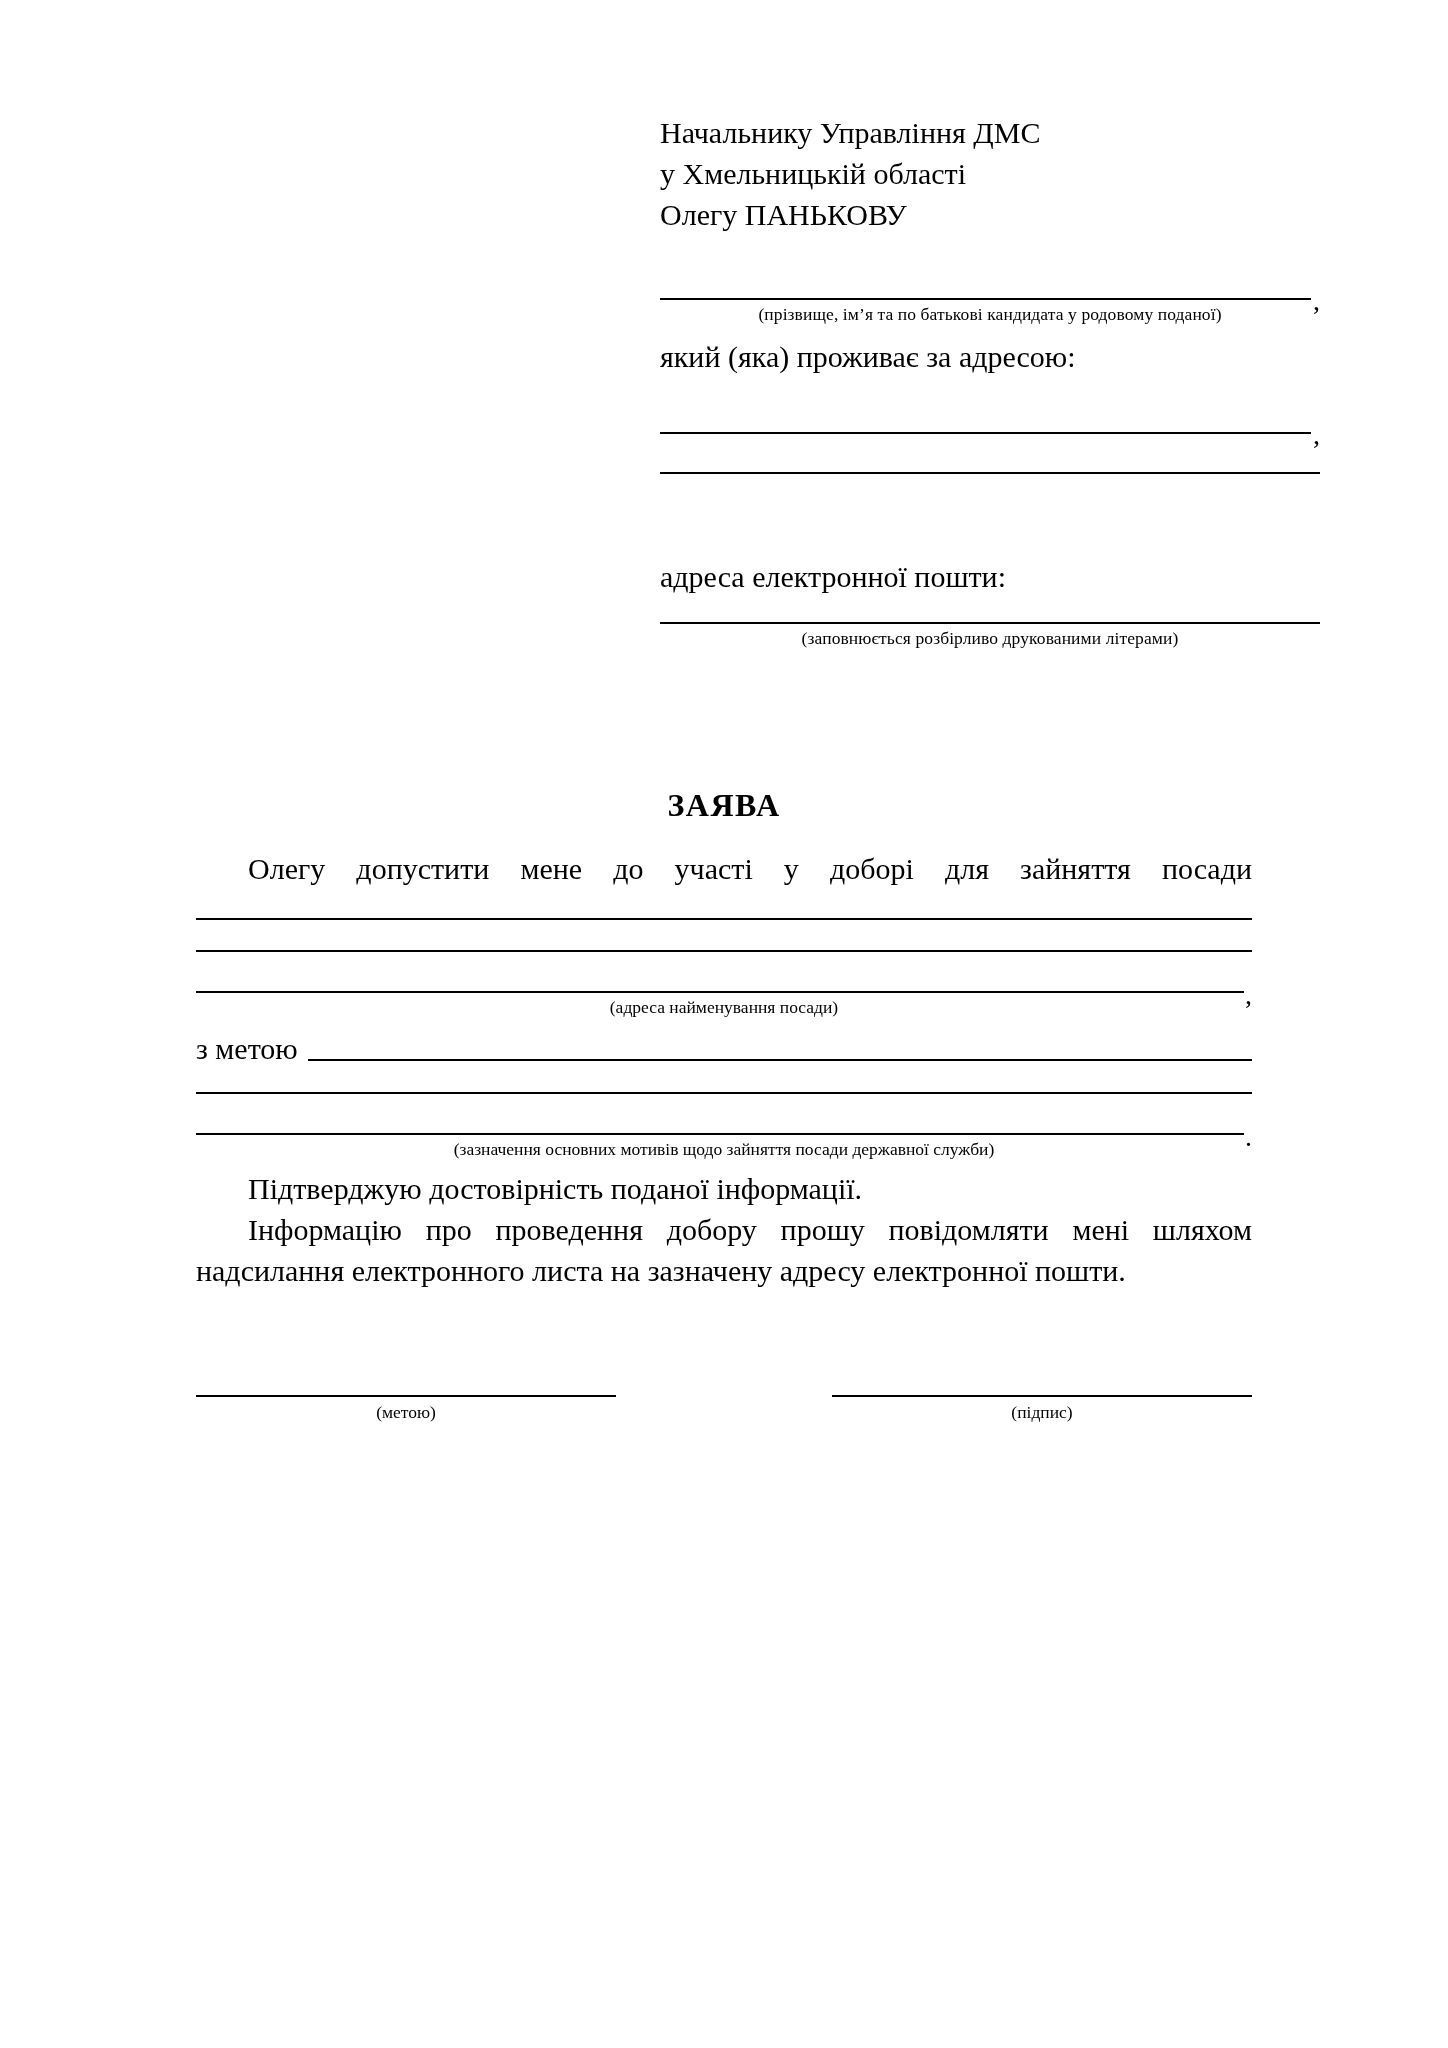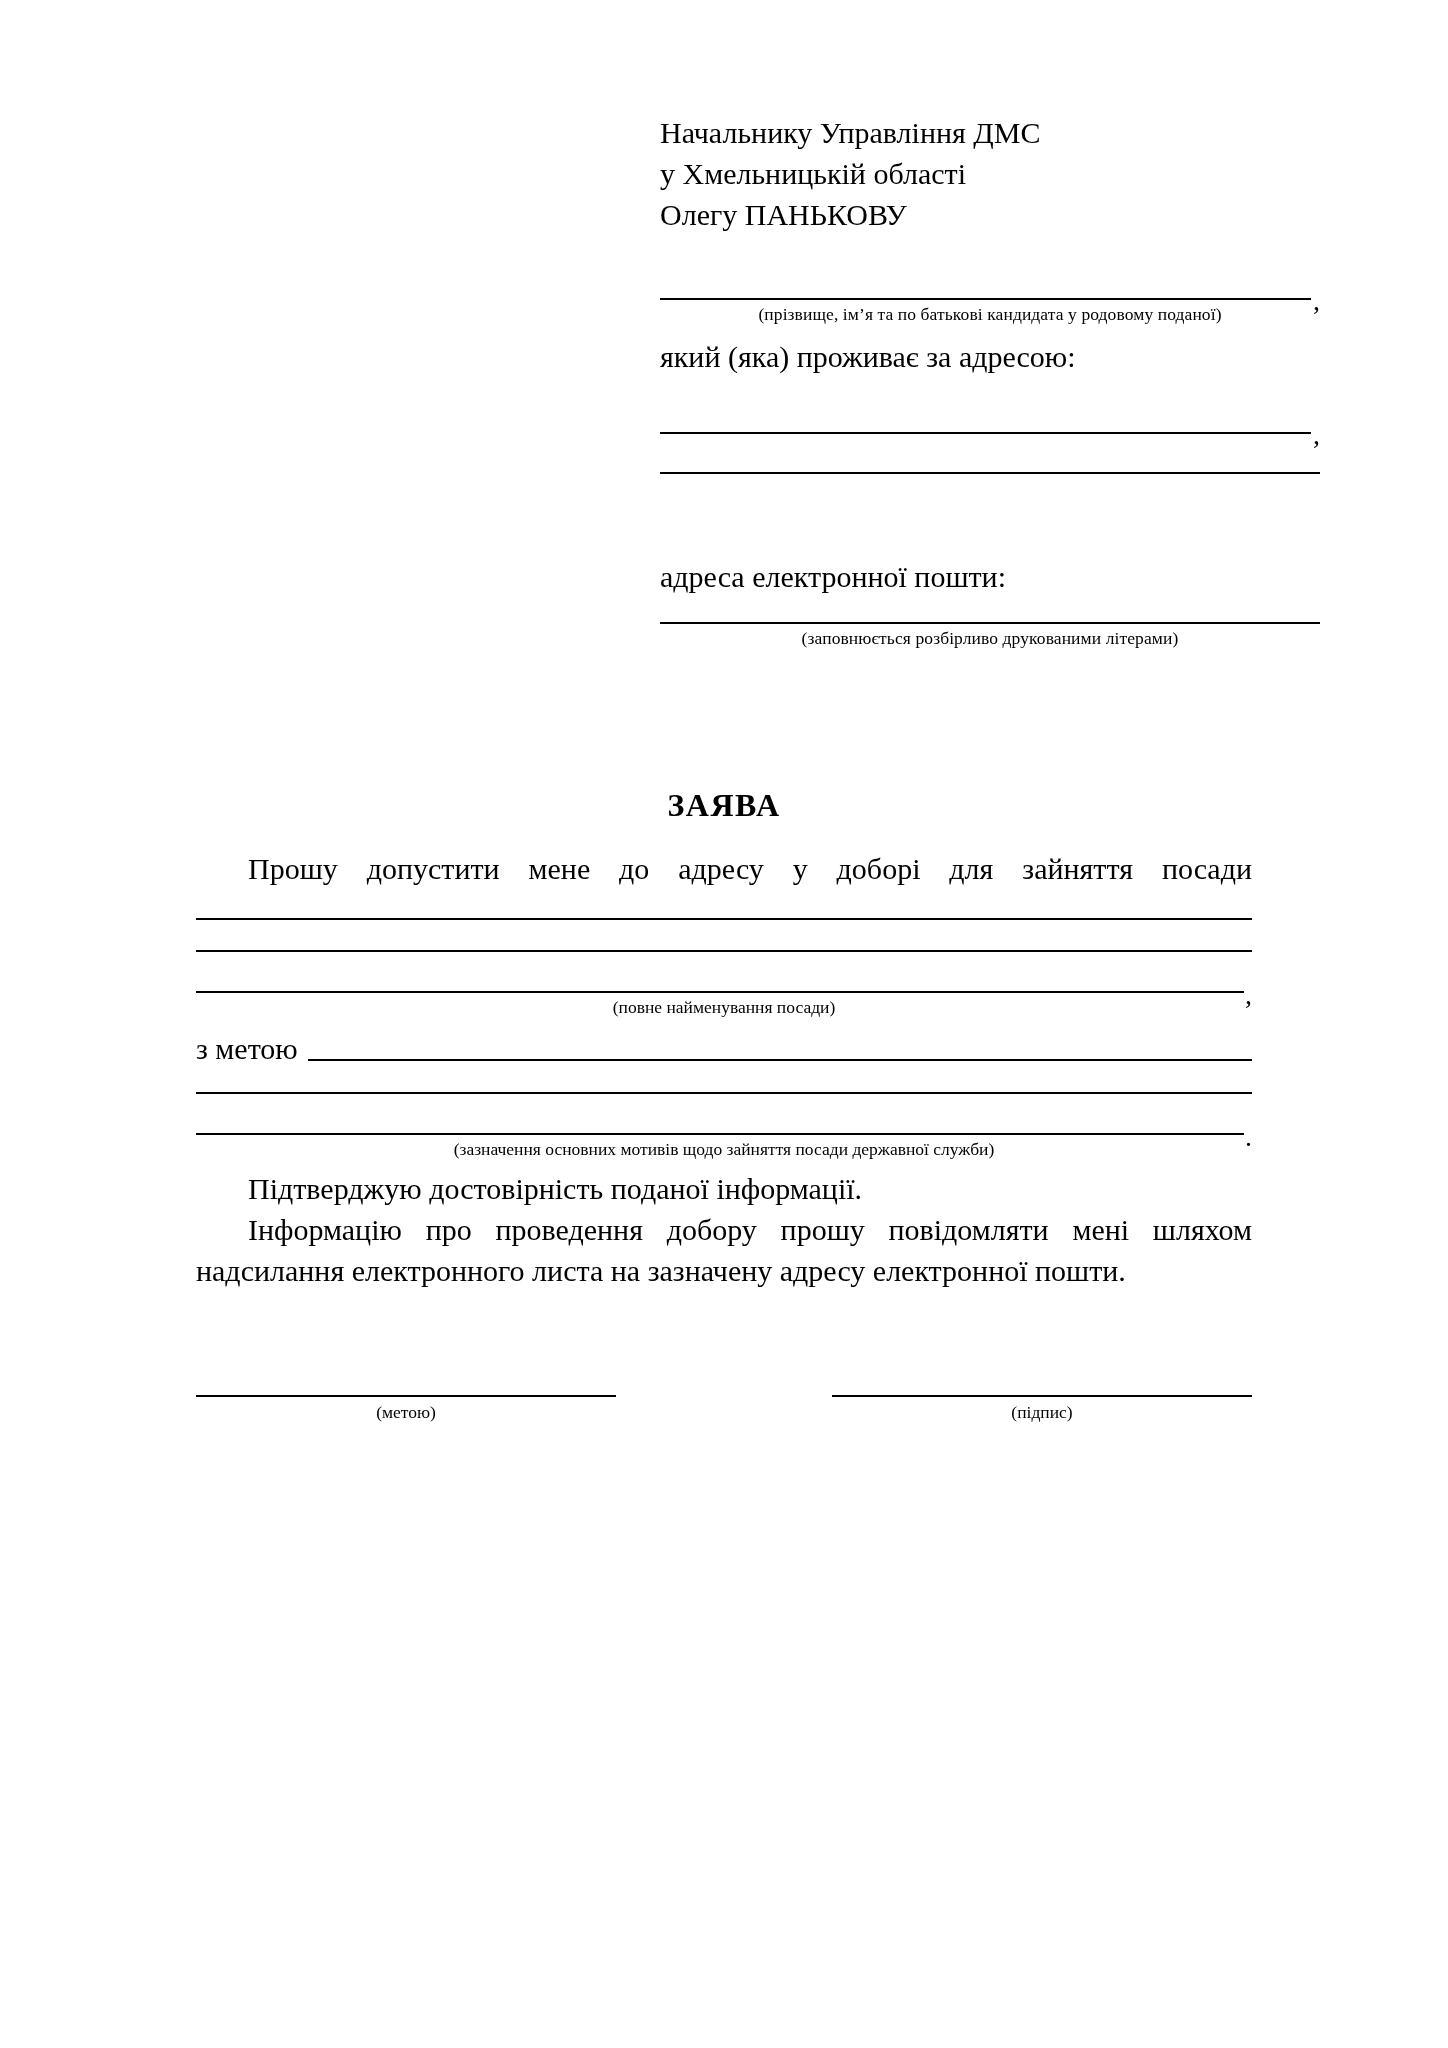--- a/index.html
+++ b/index.html
@@ -240,31 +240,31 @@
     <div class="fill-row">
       <span class="fill-line"></span>
     </div>
     <div class="caption">(заповнюється розбірливо друкованими літерами)</div>
   </div>
 
   <div class="body-title">ЗАЯВА</div>
 
   <div class="body">
 
-    <div class="para-just indent">Прошу допустити мене до адресу у доборі для зайняття посади</div>
+    <div class="para-just indent">Олегу допустити мене до участі у доборі для зайняття посади</div>
 
     <div class="blank-row"></div>
     <div class="blank-row tight"></div>
 
     <div class="blank-row-wrap">
       <span class="seg"></span>
       <span class="mark">,</span>
     </div>
 
-    <div class="body-caption">(повне найменування посади)</div>
+    <div class="body-caption">(адреса найменування посади)</div>
 
     <div class="inline-label-row" style="margin-top:12px;">
       <span class="lbl">з метою</span>
       <span class="seg"></span>
     </div>
 
     <div class="blank-row" style="margin-top:24px;"></div>
 
     <div class="blank-row-wrap" style="margin-top:29px;">
       <span class="seg"></span>

